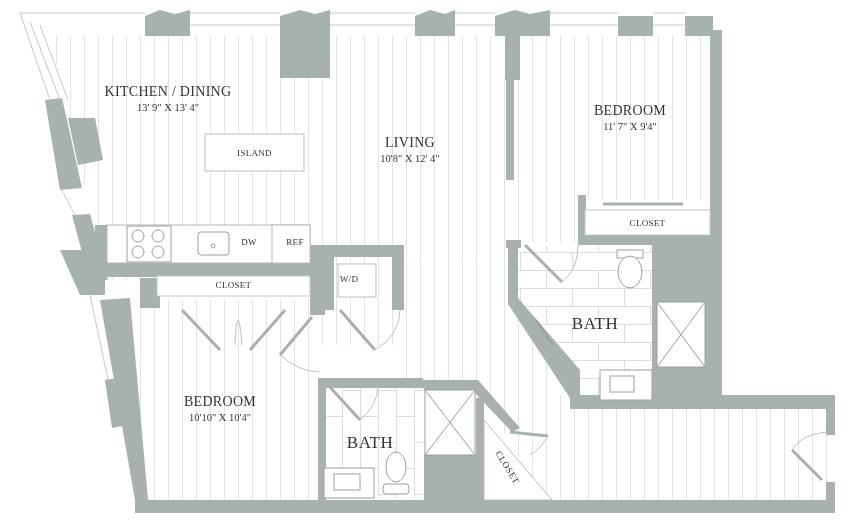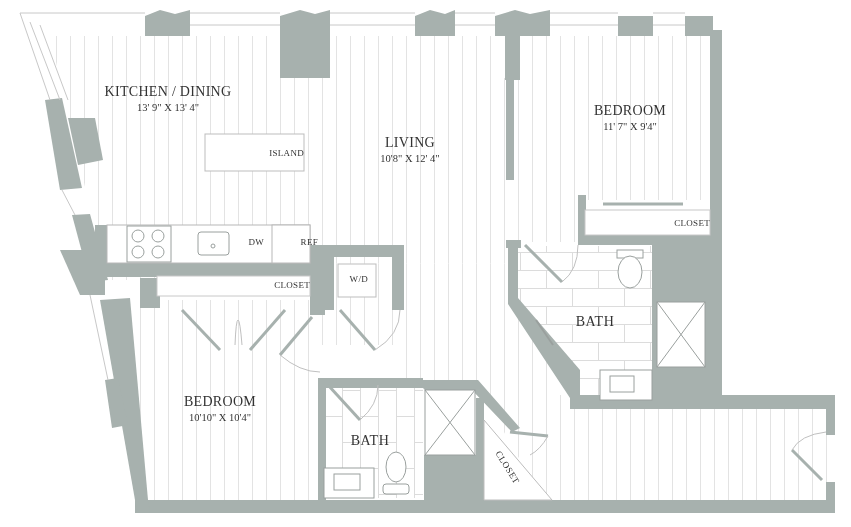--- a/index.html
+++ b/index.html
@@ -1,22 +1,22 @@
 <!DOCTYPE html>
 <html><head>
 <meta charset="utf-8">
 <style>
   html, body { margin: 0; padding: 0; background: #ffffff; }
   body { width: 851px; height: 527px; overflow: hidden; position: relative; font-family: "Liberation Serif", "DejaVu Serif", serif; }
   #plan { position: absolute; left: 0; top: 0; width: 851px; height: 527px; }
   .lbl { position: absolute; color: #333333; font-family: "Liberation Serif", "DejaVu Serif", serif; text-align: center; white-space: nowrap; line-height: 1.25; }
   .room-name { font-size: 14px; letter-spacing: 0.3px; }
   .room-dim { font-size: 10.5px; }
-  .fixture { font-size: 9px; letter-spacing: 0.3px; text-align: right; }
-  .bath { font-size: 14px; letter-spacing: 0.5px; }
+  .fixture { font-size: 9px; letter-spacing: 0.3px; }
+  .bath { font-size: 17px; letter-spacing: 0.5px; }
   .closet-rot { transform: rotate(58deg); transform-origin: center; font-size: 9px; letter-spacing: 0.5px; }
 </style>
 </head>
 <body>
 
 <svg id="plan" viewBox="0 0 851 527" xmlns="http://www.w3.org/2000/svg">
   <defs>
     <pattern id="planks" patternUnits="userSpaceOnUse" width="14" height="527">
       <rect width="14" height="527" fill="#ffffff"></rect>
       <line x1="0.5" y1="0" x2="0.5" y2="527" stroke="#e3e3e3" stroke-width="1"></line>

